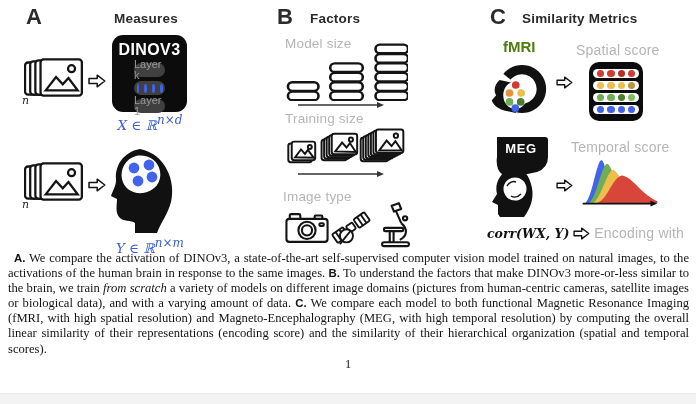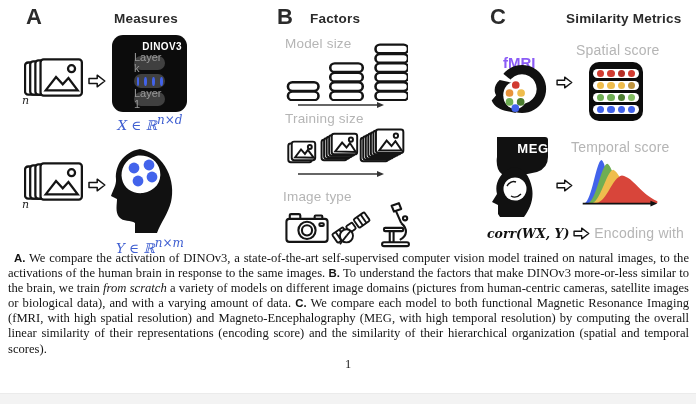--- a/index.html
+++ b/index.html
@@ -6,36 +6,36 @@
   .stage{position:relative;width:696px;height:404px;background:#ffffff;overflow:hidden;
          font-family:"Liberation Sans", sans-serif;color:#1a1a1a;}
   .abs{position:absolute;}
   .panel-label{font-size:22px;font-weight:700;color:#2b2b2b;}
   .panel-title{font-size:13.5px;font-weight:700;color:#2b2b2b;letter-spacing:.2px;}
   .gray-label{font-size:13.5px;color:var(--gray_label);letter-spacing:.2px;}
   .n-label{font-family:"DejaVu Serif", serif;font-style:italic;font-size:11px;color:#222;}
 
   
   .model-box{background:#0c0c0c;border-radius:11px;padding:5px 5px 6px 5px;box-sizing:border-box;}
-  .model-box .mb-title{color:#fff;font-weight:700;font-size:10px;text-align:right;letter-spacing:.4px;margin:1px 0 4px 0;}
+  .model-box .mb-title{color:#fff;font-weight:700;font-size:16px;text-align:center;letter-spacing:.4px;margin:1px 0 4px 0;}
   .pill{background:#404040;border-radius:8px;height:14px;margin:4px 17px;display:flex;align-items:center;justify-content:center;}
   .pill-text{color:#9a9a9a;font-size:11px;line-height:1;}
   .dot{width:9px;height:9px;border-radius:50%;background:var(--accent);display:inline-block;margin:0 2.5px;}
 
   
   .math{font-family:"DejaVu Serif", serif;font-style:italic;color:var(--math_blue);
         font-size:13.5px;text-align:center;}
   .math sup{font-size:12px;}
 
   
   .score-grid{background:#0c0c0c;border-radius:10px;padding:4px 4px;box-sizing:border-box;width:54px;}
   .grid-row{background:#fff;border-radius:5.5px;height:9.5px;margin:2.6px 0;display:flex;align-items:center;justify-content:center;gap:3px;}
   .grid-dot{width:7.2px;height:7.2px;border-radius:50%;display:inline-block;}
 
-  .fmri-label{font-size:15px;font-weight:700;color:#8b5cf6;margin-top:16px;}
+  .fmri-label{font-size:15px;font-weight:700;color:#4d7c0f;}
   .meg-label{position:absolute;color:#fff;font-weight:700;font-size:13px;letter-spacing:.6px;text-align:center;}
   .corr-row{display:flex;align-items:center;gap:4px;}
   .corr-math{font-family:"DejaVu Serif", serif;font-style:italic;font-weight:600;font-size:12.5px;color:#111;}
   .encoding-label{font-size:14px;color:var(--gray_label);letter-spacing:.2px;}
 
   
   .caption{position:absolute;left:8px;top:251px;width:681px;margin:0;
            font-family:"Liberation Serif", serif;font-size:12.6px;line-height:15.1px;
            text-align:justify;text-indent:6px;color:#141414;}
   .caption b{font-family:"Liberation Sans", sans-serif;font-size:11.4px;}
@@ -205,21 +205,21 @@
       <path d="M17.5 9.5 l5.5 12.5" fill="none"></path>
       <path d="M23 22 c7 6 6.5 13.5 -1.5 17.5" fill="none"></path>
       <rect x="5" y="27" width="20" height="3.4" rx="1.2"></rect>
       <rect x="11" y="30.5" width="4" height="12"></rect>
       <rect x="3" y="42" width="28" height="4" rx="2"></rect>
       <circle cx="27" cy="17" r="2.2"></circle>
     </g>
   </svg>
 
   <div class="abs panel-label" style="left:490px;top:4px;">C</div>
-  <div class="abs panel-title" style="left:522px;top:11px;margin-left:44px;">Similarity Metrics</div>
+  <div class="abs panel-title" style="left:522px;top:11px;">Similarity Metrics</div>
 
   <div class="abs fmri-label" style="left:503px;top:38px;">fMRI</div>
   <svg class="abs" style="left:489px;top:55px;" width="66" height="68" viewBox="0 0 74 72">
     <path d="M37 9 a27 27 0 1 0 0.1 0 z M37 19.5 a16.5 16.5 0 1 1 -0.1 0 z" fill="#111" fill-rule="evenodd"></path>
     <polygon points="10,14 37,36 3,31" fill="#fff"></polygon>
     <path d="M12 26 C6 31 5 38 8 43 L3 49 C6 56 13 60 21 61 L30 63 V30 Z" fill="#111"></path>
     <ellipse cx="29.5" cy="43" rx="13.5" ry="15.5" fill="#fff"></ellipse>
     <circle class="fmri-dot" cx="30" cy="31.5" r="4.3" fill="#d13b30"></circle>
     <circle class="fmri-dot" cx="23" cy="40.5" r="4.3" fill="#e8923a"></circle>
     <circle class="fmri-dot" cx="36" cy="40.5" r="4.3" fill="#efbd4d"></circle>
@@ -257,21 +257,21 @@
         <span class="grid-dot" style="background: rgb(66, 99, 235);"></span>
       </div>
     </div>
 
   <svg class="abs" style="left:488px;top:135px;" width="66" height="84" viewBox="0 0 66 84">
     <path d="M9 2 H57 Q60 2 60 5 V22 Q60 33 49 37 L30 41 Q14 44 10 34 Q8 28 9 22 Z" fill="#111"></path>
     <path d="M25 32 C13 36 6 48 9 59 L4 67 L10 70 V79 L12 82 H36 C42 74 46 64 44 53 C42 41 35 32 25 32 Z" fill="#111"></path>
     <circle cx="27" cy="54" r="11.5" fill="#fff"></circle>
     <path d="M19 51 q4 -6 9 -4 M23 61 q5 3 10 -2" stroke="#111" stroke-width="1.4" fill="none"></path>
   </svg>
-  <span class="meg-label" style="left:501px;top:141px;width:40px;margin-left:12px;">MEG</span>
+  <span class="meg-label" style="left:501px;top:141px;width:40px;">MEG</span>
   <svg class="abs" style="left:556px;top:179px;" width="17" height="13" viewBox="0 0 18 14">
     <path d="M1 4.6 H9.2 V1.2 L16.8 7 L9.2 12.8 V9.4 H1 Z" fill="#fff" stroke="#141414" stroke-width="1.5" stroke-linejoin="round"></path>
   </svg>
   <div class="abs gray-label" style="left:571px;top:139px;font-size:14px;">Temporal score</div>
   <svg class="abs" style="left:579px;top:153px;" width="84" height="55" viewBox="0 0 84 56">
     <path class="temporal-curve" d="M5 51 C12 49 17 8 22 7 C26 8 28 28 36 51 Z" fill="#4263eb"></path>
     <path class="temporal-curve" d="M9 51 C17 47 22 12 28 11 C33 13 37 33 46 51 Z" fill="#6fae53"></path>
     <path class="temporal-curve" d="M13 51 C22 47 27 19 34 17 C41 20 46 38 56 51 Z" fill="#efbd4d"></path>
     <path class="temporal-curve" d="M17 51 C28 49 33 25 43 23 C55 25 62 42 79 49 L79 51 Z" fill="#d8453a"></path>
     <line x1="3" y1="51.5" x2="74" y2="51.5" stroke="#111" stroke-width="1.8"></line>

